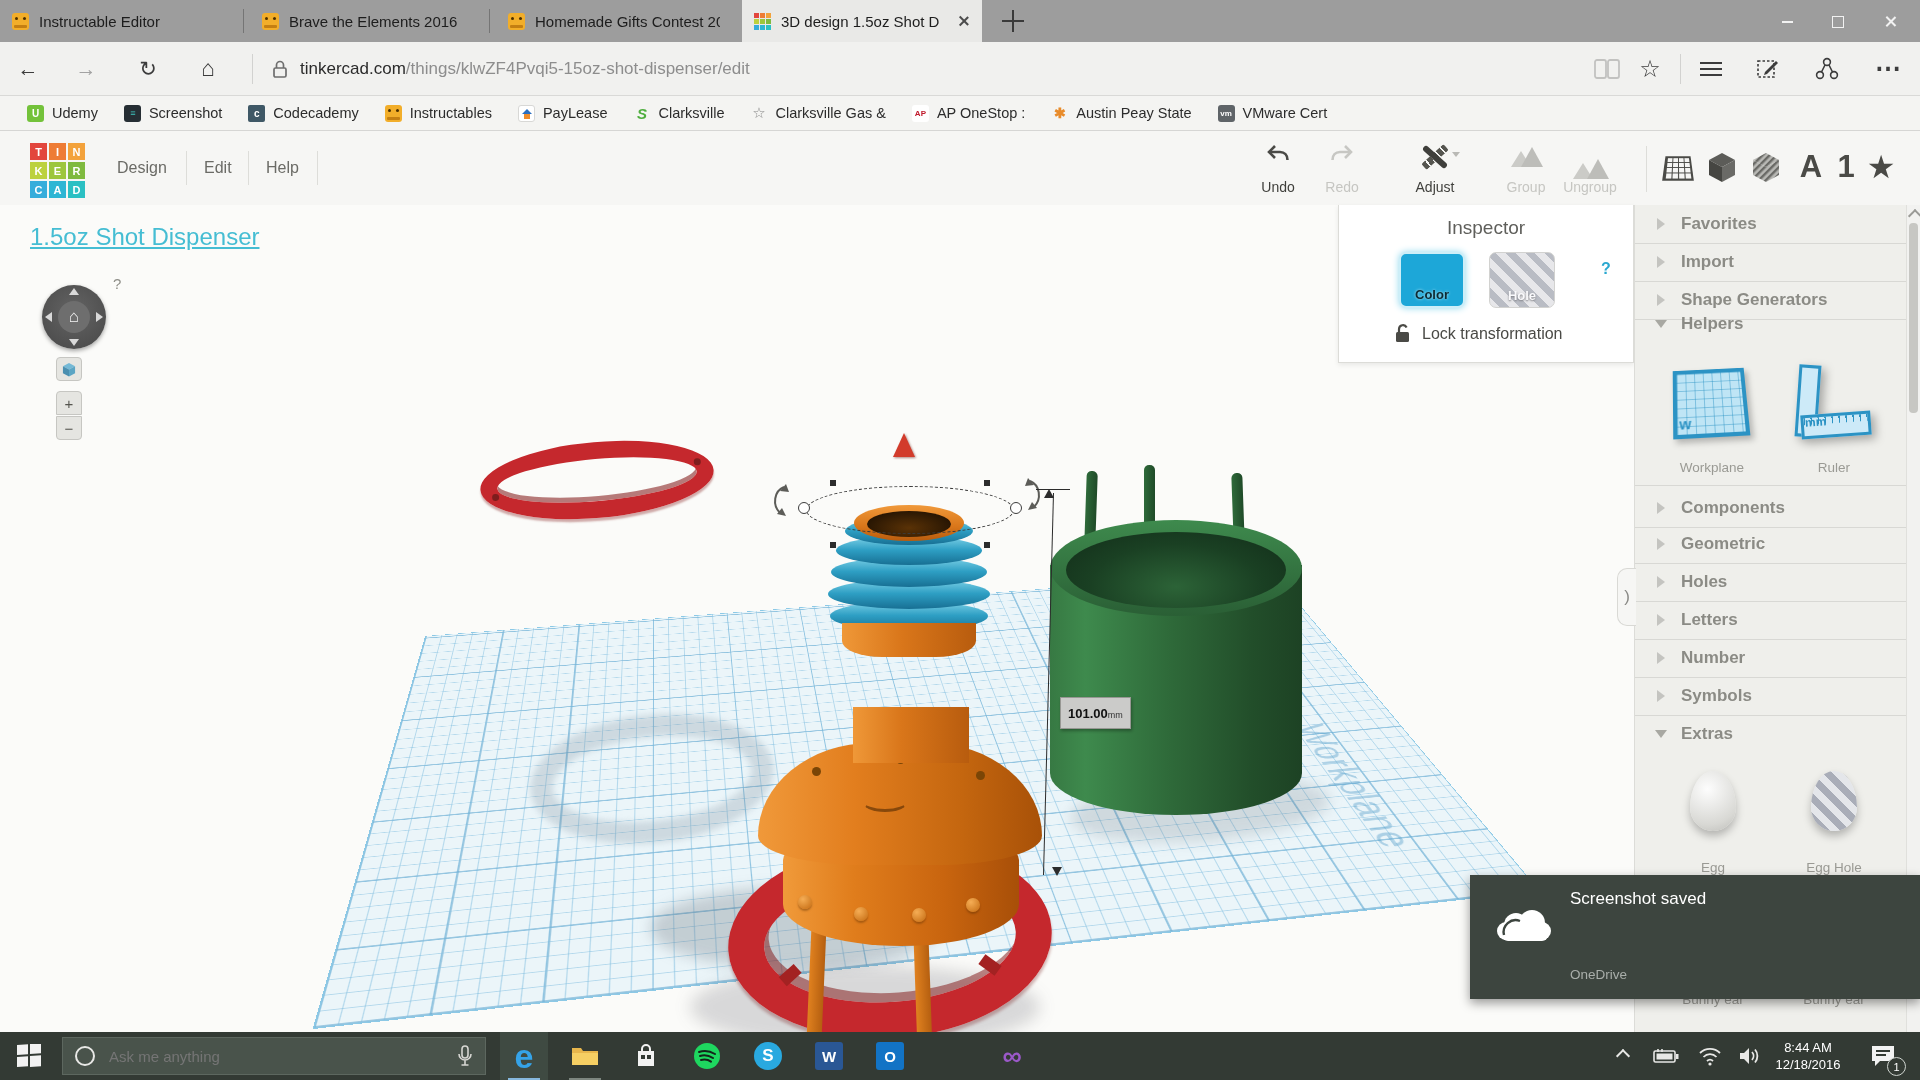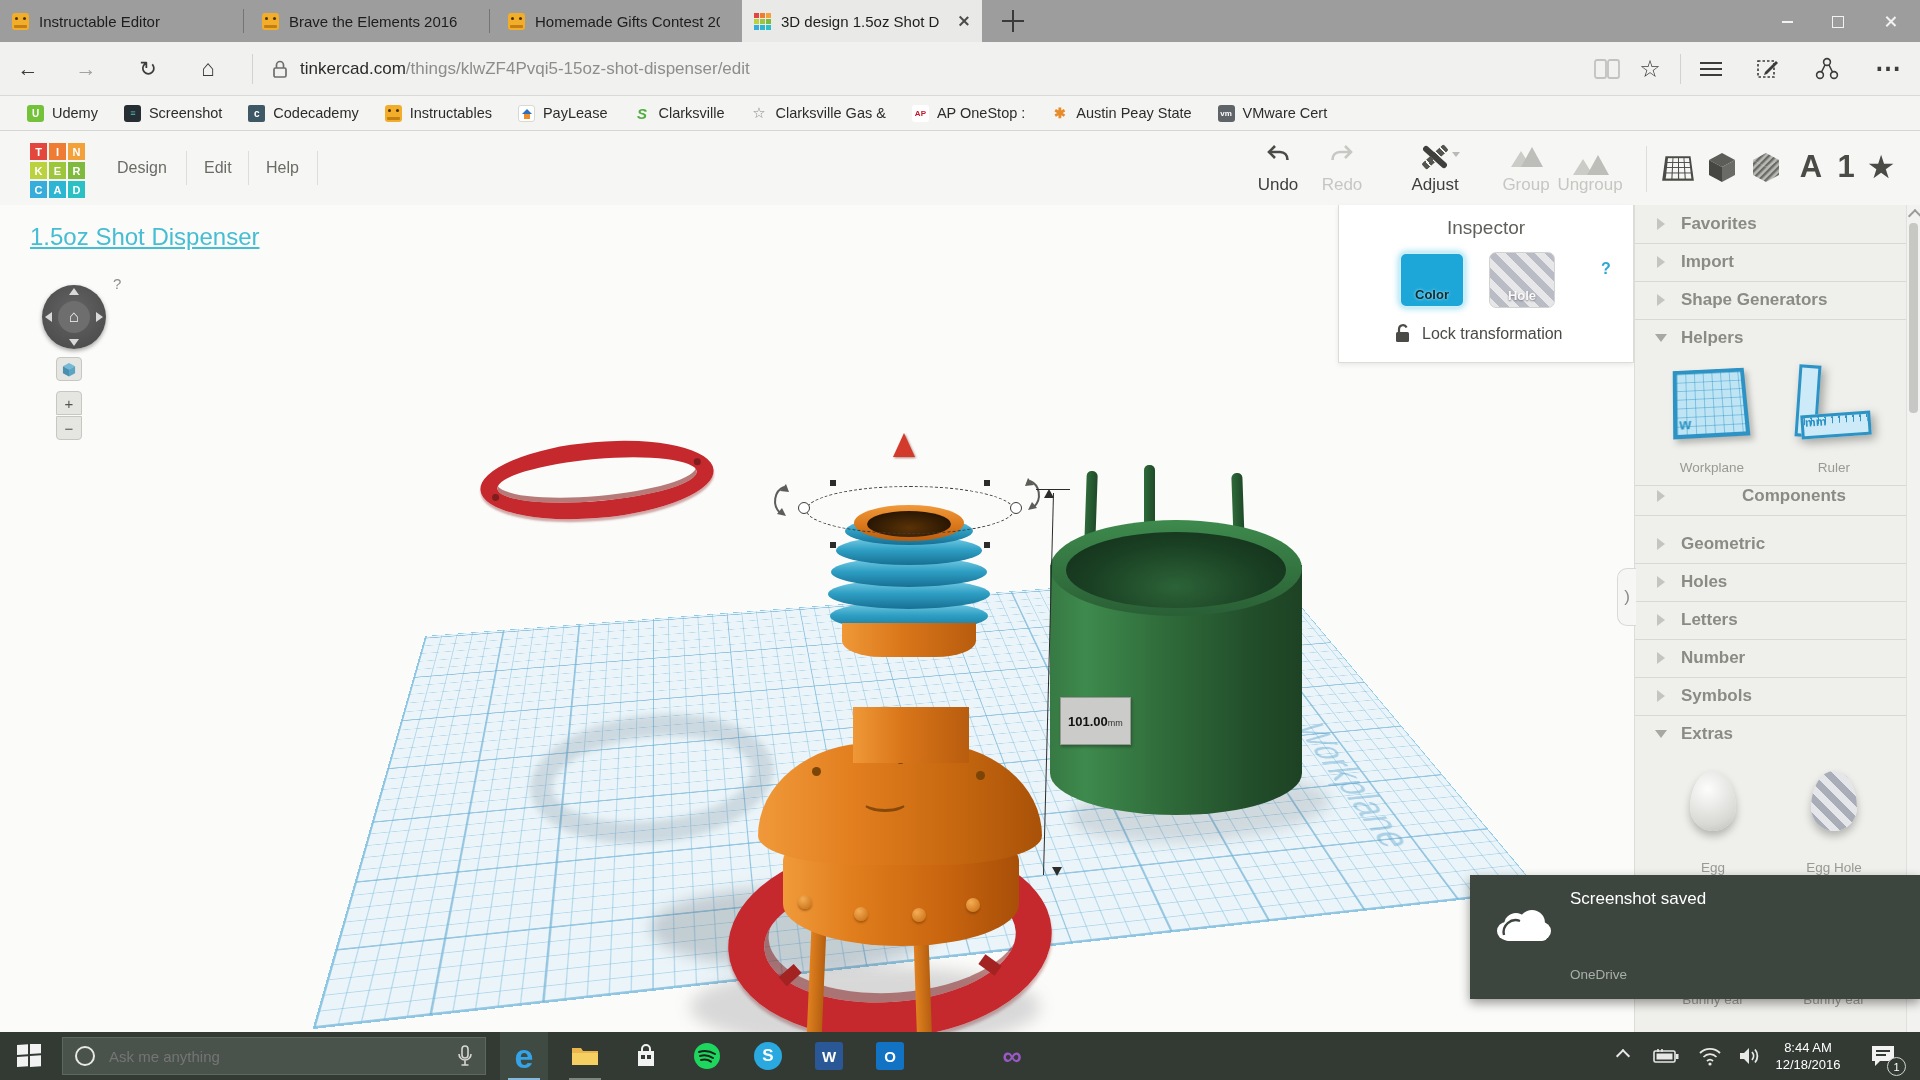--- a/index.html
+++ b/index.html
@@ -40,21 +40,21 @@
   .bm{display:flex;align-items:center;gap:8px;font-size:14.5px;color:#2c2c2c;padding:0 13px;height:35px;}
   .fav{width:17px;height:17px;border-radius:3px;display:flex;align-items:center;justify-content:center;
     font-size:10px;font-weight:bold;color:#fff;flex:0 0 17px;box-sizing:border-box;}
   
   #tkhead{position:absolute;left:0;top:131px;width:1920px;height:74px;background:#f6f6f4;border-bottom:1px solid #e2e2de;}
   .logo{position:absolute;left:30px;top:12px;display:grid;grid-template-columns:17px 17px 17px;grid-template-rows:17px 17px 17px;gap:2px;}
   .logo span{display:flex;align-items:center;justify-content:center;color:#fff;font-size:11px;font-weight:bold;}
   .menuitem{position:absolute;top:0;height:74px;display:flex;align-items:center;font-size:16px;color:#6b6b66;}
   .menusep{position:absolute;top:20px;width:1px;height:34px;background:#ddddd9;}
   .tool{position:absolute;top:12px;width:70px;height:52px;display:flex;flex-direction:column;align-items:center;justify-content:space-between;}
-  .tool .tlab{font-size:17px;color:#3f3f3b;}
+  .tool .tlab{font-size:14px;color:#3f3f3b;}
   .tool.dis .tlab{color:#c6c6c2;}
   .ricon{position:absolute;top:16px;display:flex;align-items:center;justify-content:center;color:#4a4a46;}
   
   #canvas{position:absolute;left:0;top:205px;width:1634px;height:827px;background:#fbfbf9;overflow:hidden;}
   #dtitle{position:absolute;left:30px;top:18px;font-size:24px;color:#45bdd3;text-decoration:underline;}
   .navpad{position:absolute;left:42px;top:80px;width:64px;height:64px;border-radius:50%;
     background:radial-gradient(circle at 50% 42%,#646464,#474747);box-shadow:0 2px 4px rgba(0,0,0,.35);}
   .navpad .ctr{position:absolute;left:16px;top:16px;width:32px;height:32px;border-radius:50%;background:#6e6e6e;
     display:flex;align-items:center;justify-content:center;color:#f4f4f4;font-size:17px;}
   .tri{position:absolute;width:0;height:0;}
@@ -406,21 +406,21 @@
       <path d="M8 4c10 4 12 18 4 26" fill="none" stroke="#5c5c58" stroke-width="2"></path>
       <polygon points="6,1 12,8 3,9" fill="#5c5c58"></polygon>
         <polygon points="15,31 6,33 10,25" fill="#5c5c58"></polygon>
     </svg>
 
     <div style="position:absolute;left:1048px;top:288px;width:0;height:382px;border-left:1.5px solid #2c2c2c;transform:rotate(1.5deg);"></div>
     <span style="position:absolute;left:1044px;top:284px;width:0;height:0;border-left:5px solid transparent;border-right:5px solid transparent;border-bottom:9px solid #2c2c2c;"></span>
     <span style="position:absolute;left:1052px;top:662px;width:0;height:0;border-left:5px solid transparent;border-right:5px solid transparent;border-top:9px solid #2c2c2c;"></span>
     <div style="position:absolute;left:1036px;top:284px;width:34px;height:0;border-top:1px solid #2c2c2c;"></div>
     <div style="position:absolute;left:1060px;top:492px;background:#cbcbc9;border:1px solid #97979ब3;border:1px solid #979793;
-      padding:14px 7px;box-shadow:1px 2px 3px rgba(0,0,0,.3);white-space:nowrap;">
+      padding:6px 7px;box-shadow:1px 2px 3px rgba(0,0,0,.3);white-space:nowrap;">
       <span style="font-size:13px;font-weight:bold;color:#111;">101.00</span><span style="font-size:9px;color:#333;">mm</span>
     </div>
 
     <div class="navpad">
       <span class="ctr">⌂</span>
       <span class="tri" style="left:27px;top:3px;border-left:5px solid transparent;border-right:5px solid transparent;border-bottom:7px solid #d9d9d9;"></span>
       <span class="tri" style="left:27px;bottom:3px;border-left:5px solid transparent;border-right:5px solid transparent;border-top:7px solid #d9d9d9;"></span>
       <span class="tri" style="left:3px;top:27px;border-top:5px solid transparent;border-bottom:5px solid transparent;border-right:7px solid #d9d9d9;"></span>
       <span class="tri" style="right:3px;top:27px;border-top:5px solid transparent;border-bottom:5px solid transparent;border-left:7px solid #d9d9d9;"></span>
     </div>
@@ -459,21 +459,21 @@
         <span class="slab">Favorites</span>
       </div>
     <div class="srow" style="top:38px;">
       <span class="tri-r"></span>
         <span class="slab">Import</span>
       </div>
     <div class="srow" style="top:76px;">
       <span class="tri-r"></span>
         <span class="slab">Shape Generators</span>
       </div>
-    <div class="srow" style="top:114px;border-bottom:none;">
+    <div class="srow" style="top:100px;border-bottom:none;">
       <span class="tri-d"></span>
         <span class="slab">Helpers</span>
       </div>
 
     <div class="abs" style="left:38px;top:162px;width:80px;height:76px;">
       <div style="width:74px;height:70px;background:#bfe5f5;border:4px solid #2c93c4;transform:perspective(200px) rotateX(14deg) rotate(-3deg);box-sizing:border-box;
         background-image:linear-gradient(rgba(44,147,196,.45) 1px,transparent 1px),linear-gradient(90deg,rgba(44,147,196,.45) 1px,transparent 1px);background-size:9px 9px;
         box-shadow:3px 4px 6px rgba(0,0,0,.25);position:relative;">
         <span style="position:absolute;left:2px;bottom:2px;color:#2c93c4;font-weight:bold;font-size:15px;">w</span>
       </div>
@@ -483,21 +483,21 @@
         <span style="position:absolute;left:4px;top:0;width:22px;height:72px;background:#cdeaf8;border:3.5px solid #2c93c4;box-sizing:border-box;transform:rotate(4deg);display:block;"></span>
         <span style="position:absolute;left:8px;top:48px;width:70px;height:24px;background:#cdeaf8;border:3.5px solid #2c93c4;box-sizing:border-box;transform:rotate(-4deg);display:block;
           background-image:repeating-linear-gradient(90deg,#2c93c4 0 1.5px,transparent 1.5px 7px);background-size:100% 7px;background-position:0 0;background-repeat:no-repeat;"></span>
         <span style="position:absolute;left:12px;top:50px;color:#2c93c4;font-weight:bold;font-size:12px;transform:rotate(-4deg);">mm</span>
       </div>
     </div>
     <div class="thumblab" style="left:17px;top:255px;">Workplane</div>
     <div class="thumblab" style="left:139px;top:255px;">Ruler</div>
     <div class="abs" style="left:0;top:280px;width:272px;border-bottom:1px solid #d8d8d4;"></div>
 
-    <div class="srow" style="top:272px;justify-content:center;">
+    <div class="srow" style="top:284px;">
       <span class="tri-r"></span>
         <span class="slab">Components</span>
       </div>
     <div class="srow" style="top:320px;">
       <span class="tri-r"></span>
         <span class="slab">Geometric</span>
       </div>
     <div class="srow" style="top:358px;">
       <span class="tri-r"></span>
         <span class="slab">Holes</span>

